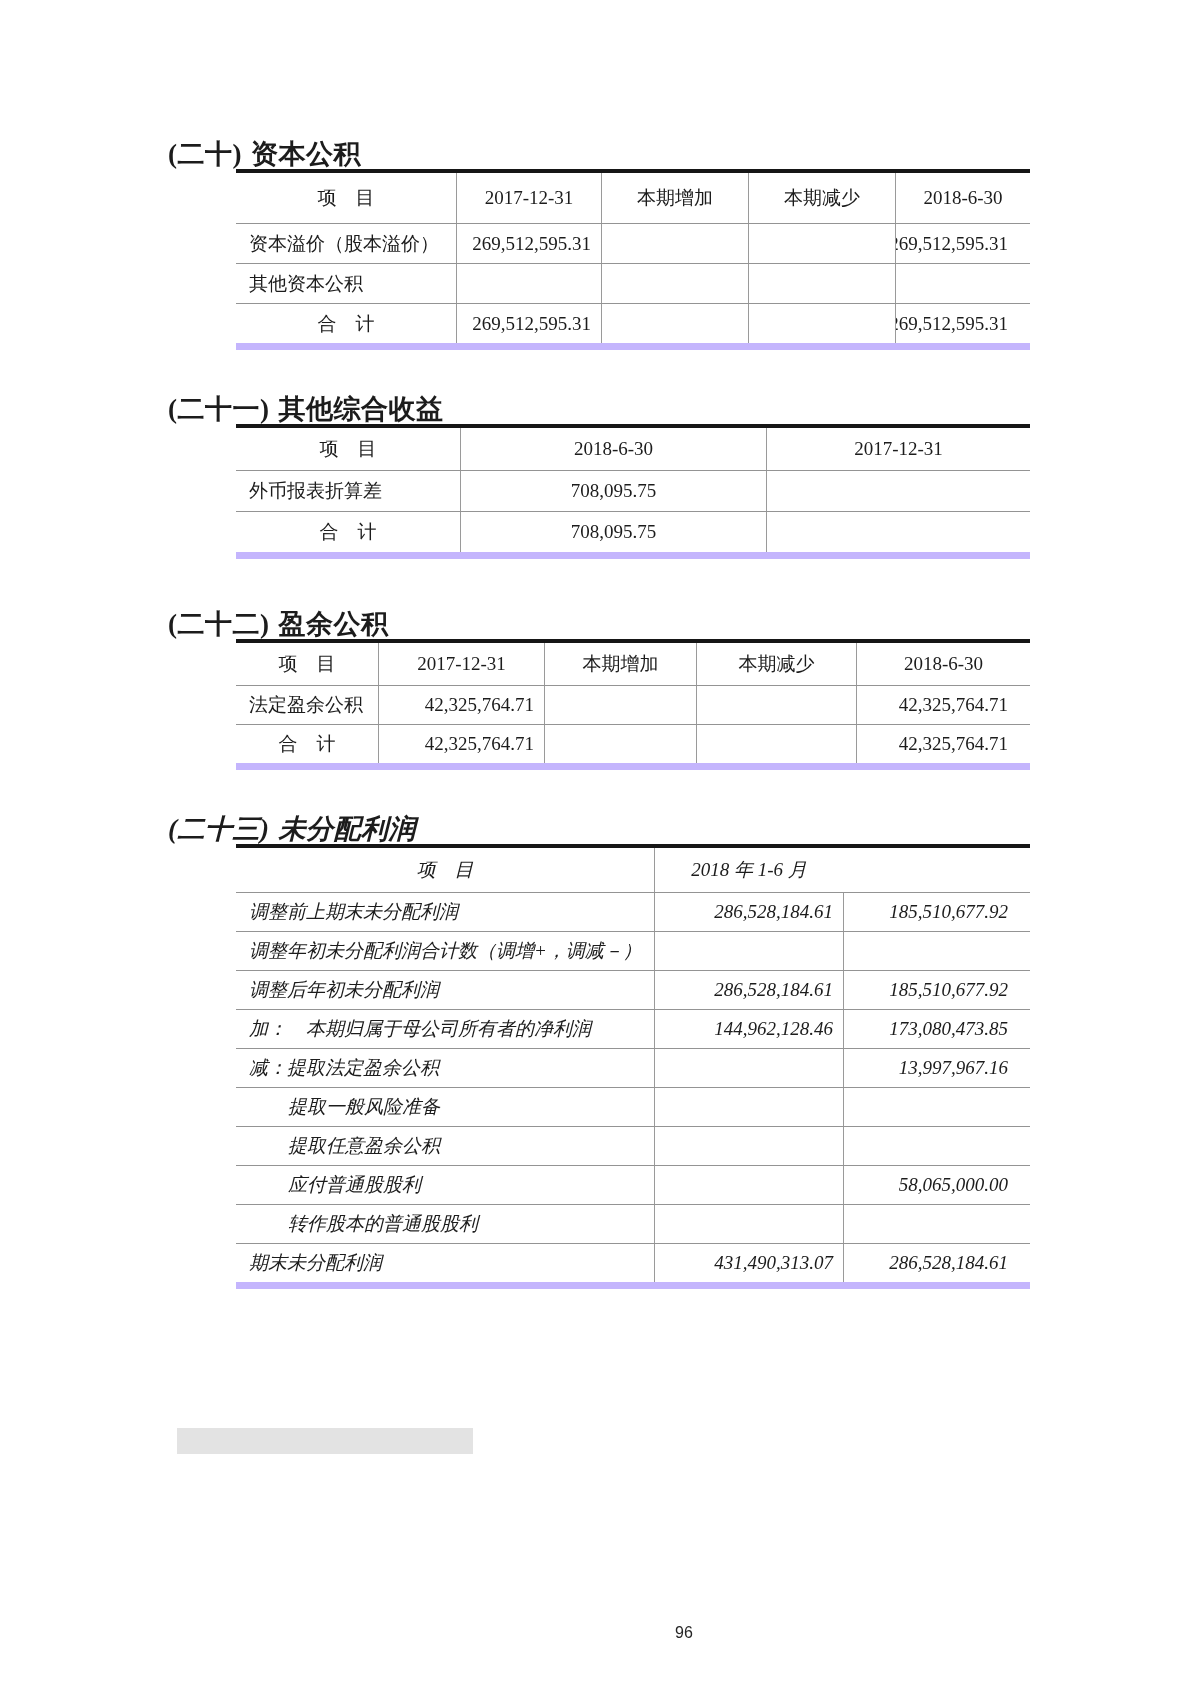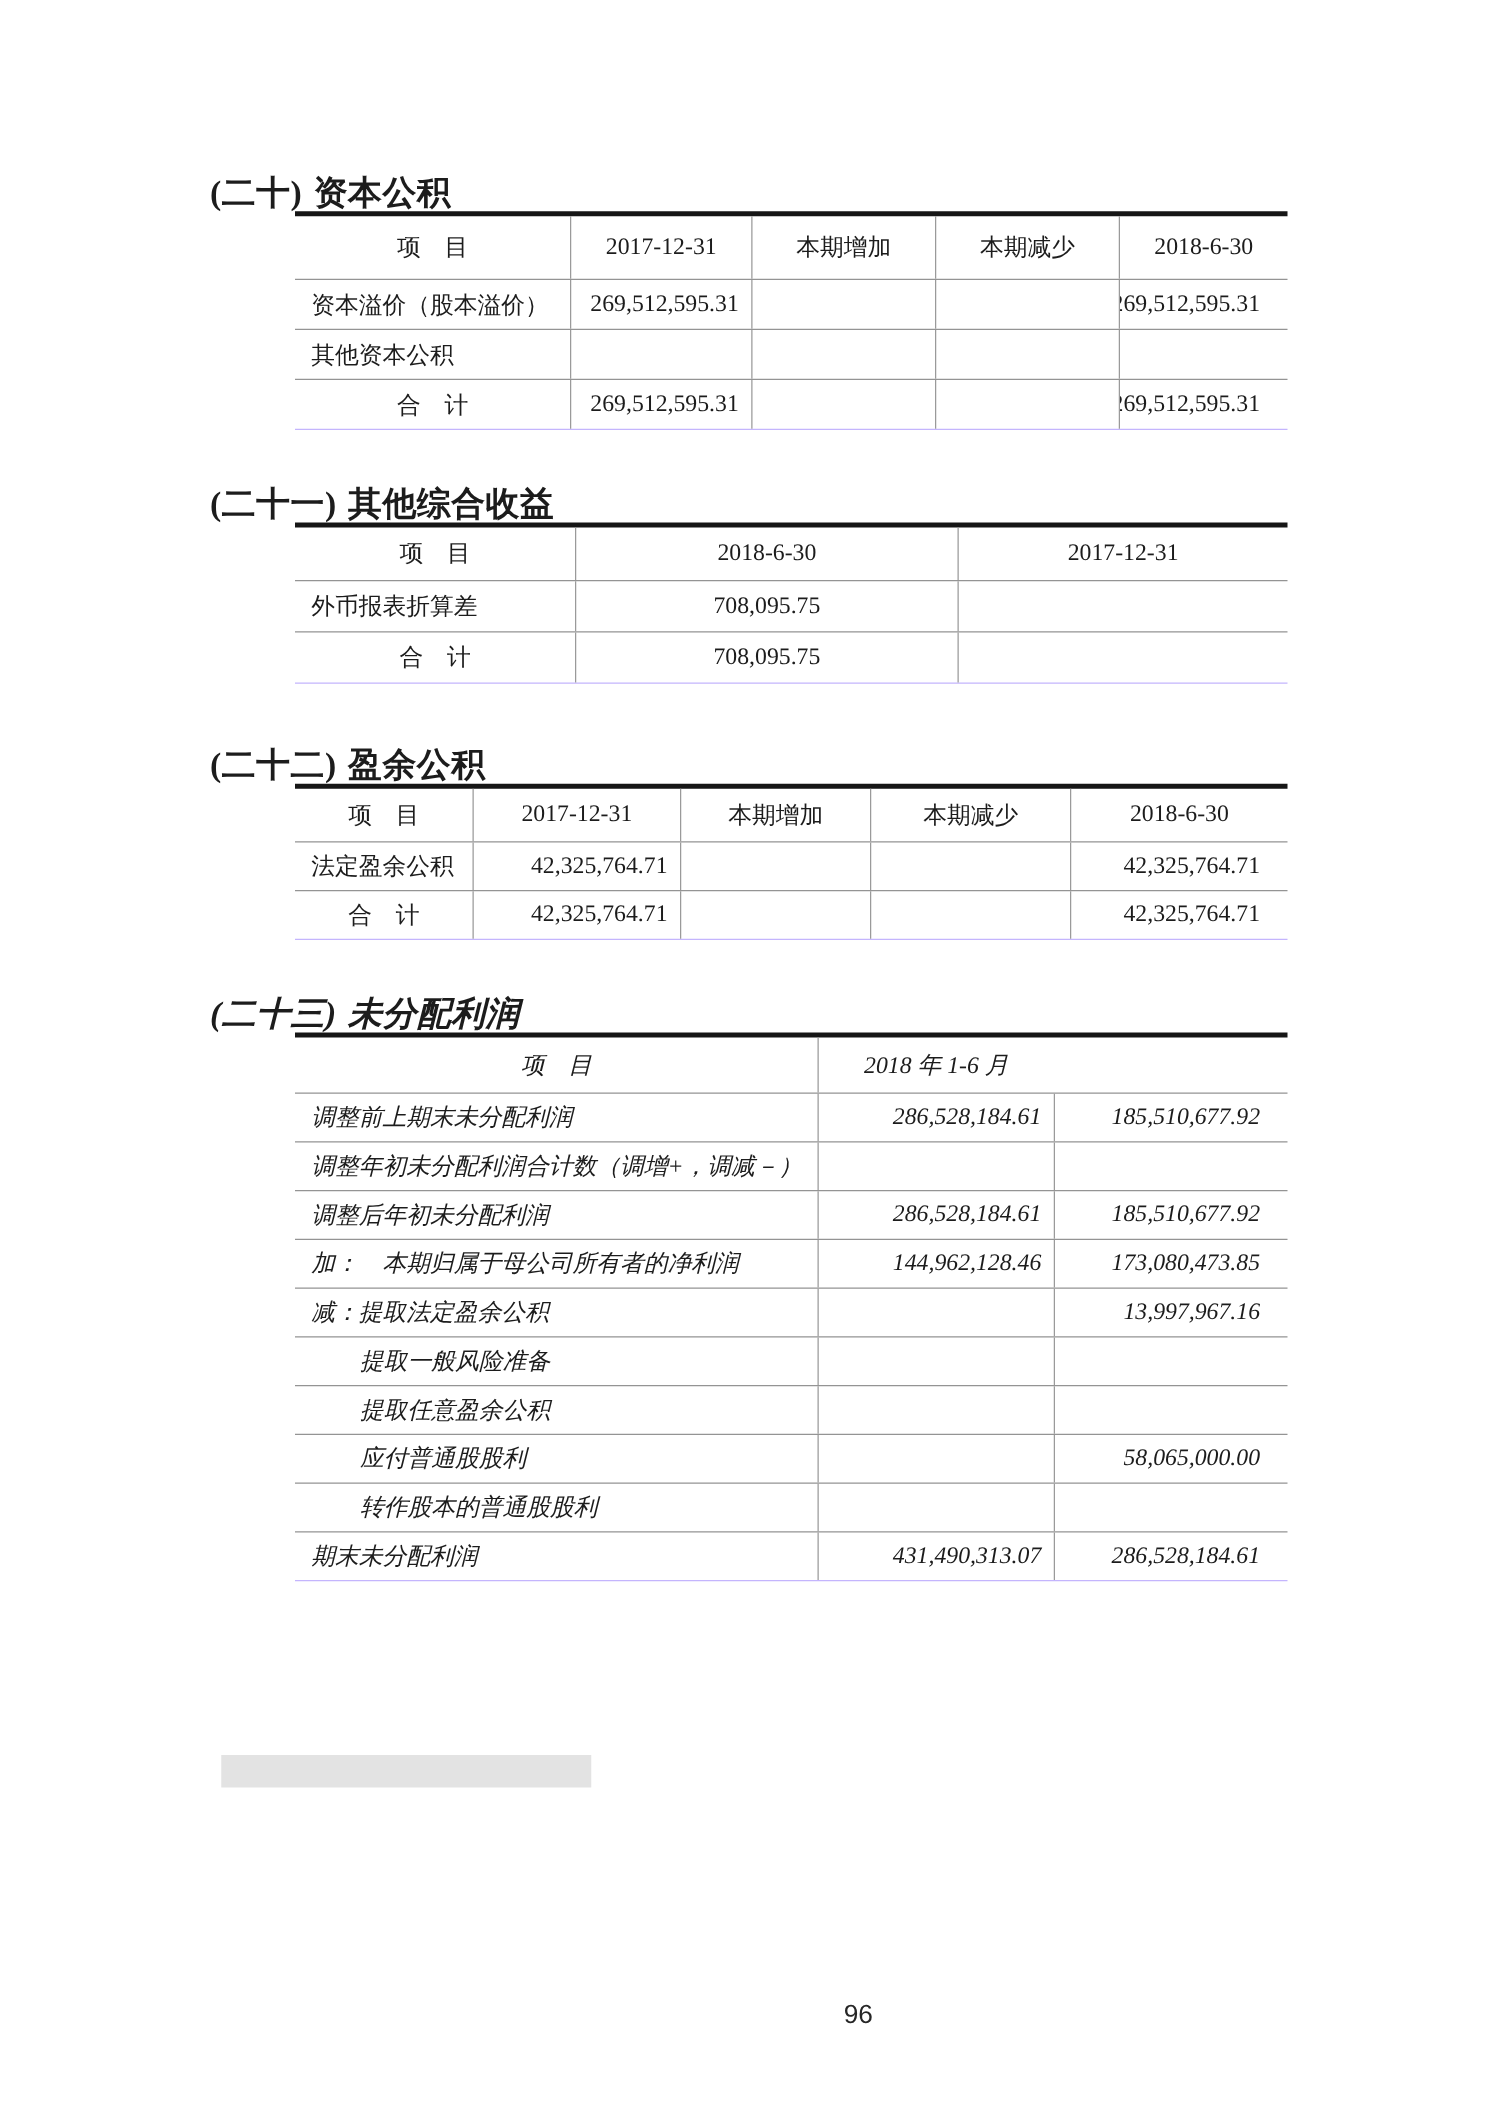--- a/index.html
+++ b/index.html
@@ -20,21 +20,21 @@
     font-size:27px; font-weight:bold;
     letter-spacing:0.5px;
     white-space:nowrap;
   }
   .sec-name { margin-left:9px; }
 
   
   .tbl {
     margin-left:236px; width:794px;
     border-top:4px solid #161616;
-    border-bottom:1px solid #c4b5fd;
+    border-bottom:7px solid #c4b5fd;
     box-sizing:border-box;
   }
   .row { display:grid; border-bottom:1px solid #949494; }
   .row:last-child { border-bottom:none; }
 
   .t1 .row { grid-template-columns:220px 145px 147px 147px 135px; height:39px; }
   .t1 .row.hdr { height:50px; }
   .t2 .row { grid-template-columns:224px 306px 264px; height:40px; }
   .t2 .row.hdr { height:42px; }
   .t3 .row { grid-template-columns:142px 166px 152px 160px 174px; height:38px; }
@@ -64,21 +64,21 @@
 
   .grey-bar {
     margin:139px 0 0 177px;
     width:296px; height:26px;
     background:#e3e3e3;
   }
   .page-number {
     margin-top:170px;
     padding-left:675px;
     font-family:"Liberation Sans","DejaVu Sans",sans-serif;
-    font-size:21px; color:#262626;
+    font-size:16px; color:#262626;
   }
 </style>
 </head>
 <body>
 
 <div class="page">
   <div class="content">
 
     <div>
       <div class="sec-head">

